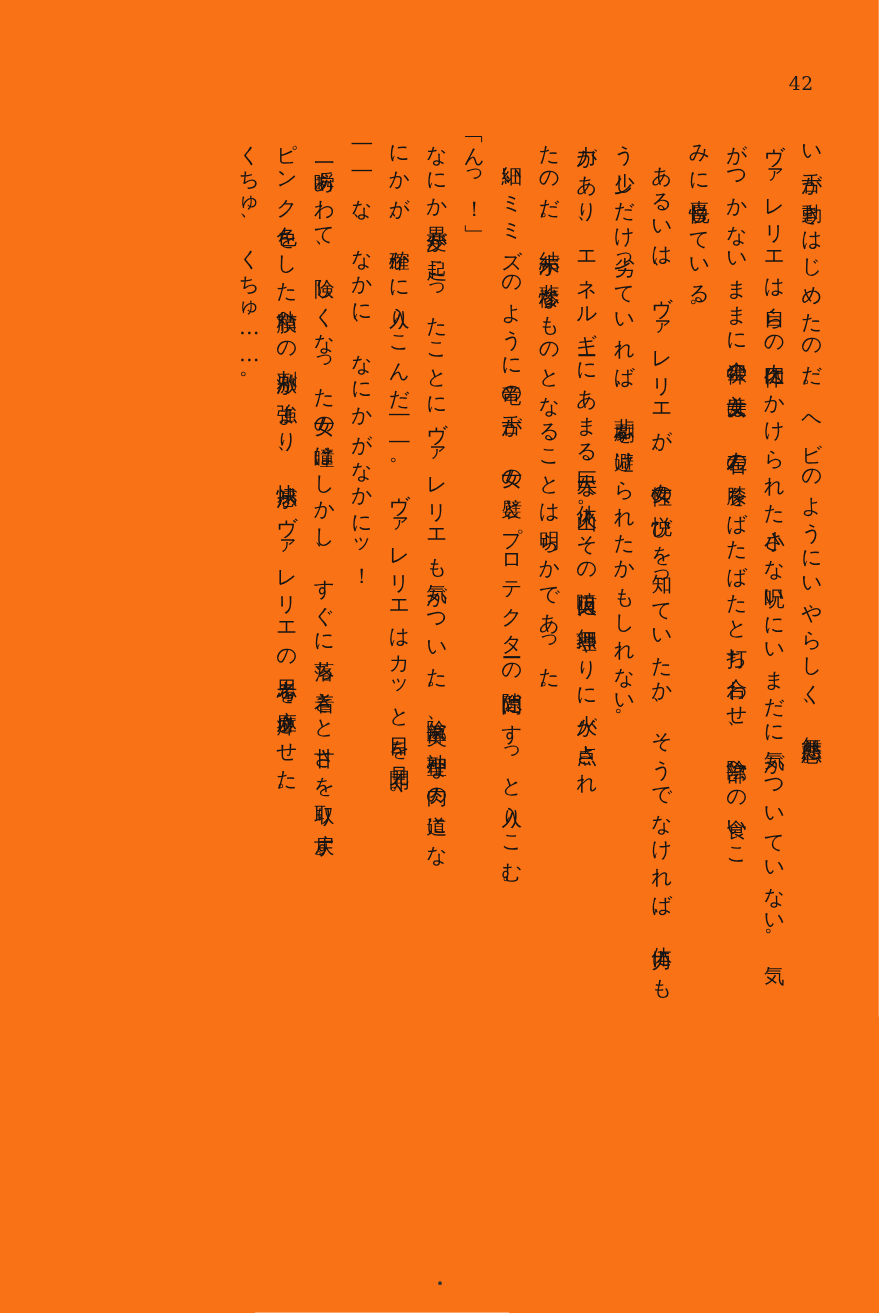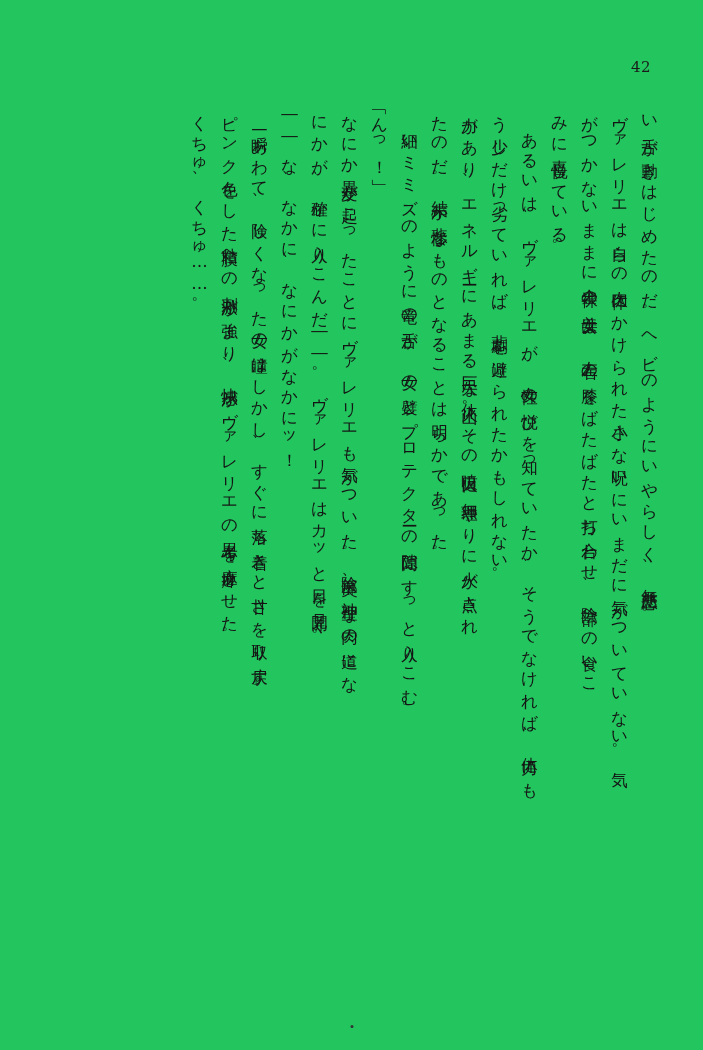--- a/index.html
+++ b/index.html
@@ -11,21 +11,21 @@
     width: 703px;
     height: 1050px;
     overflow: hidden;
     font-family: "DejaVu Serif", "Liberation Serif", serif;
     color: #111111;
   }
   .page {
     position: relative;
     width: 703px;
     height: 1050px;
-    background: #22c55e;
+    background: #f97316;
   }
   .page-number {
     position: absolute;
     top: 58px;
     right: 52px;
     font-size: 15px;
     letter-spacing: 0.5px;
     color: #1a1a1a;
     font-family: "DejaVu Serif", "Liberation Serif", serif;
   }

